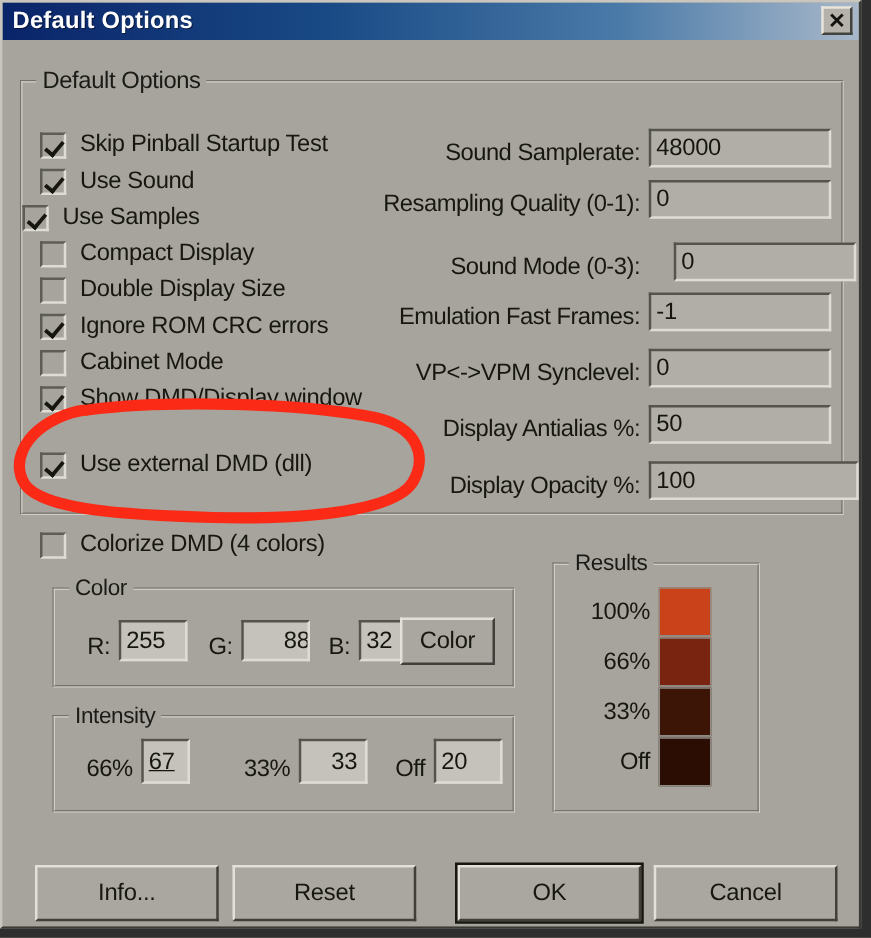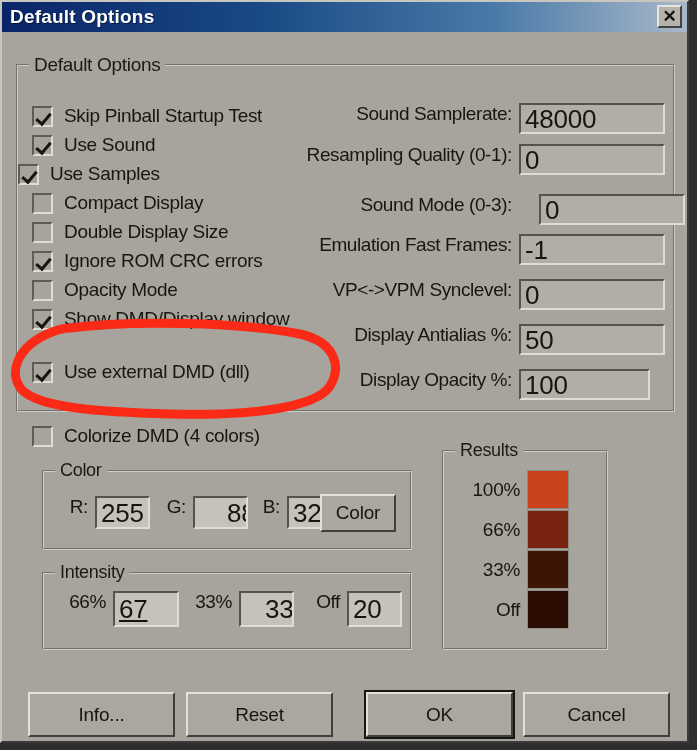--- a/index.html
+++ b/index.html
@@ -114,36 +114,36 @@
     transform: rotate(40deg);
   }
   .chk-label {
     margin-left: 11px;
     font-size: 19px;
     color: #17170f;
     letter-spacing: -.3px;
   }
 
   
-  .fld-row { position: absolute; display: flex; align-items: flex-start; }
+  .fld-row { position: absolute; display: flex; align-items: flex-end; }
   .fld-label {
     font-size: 19px;
     color: #17170f;
     text-align: right;
     white-space: nowrap;
     letter-spacing: -.4px;
     margin-right: 7px;
   }
   .textbox {
     background: #b0aea6;
     border-left: 2px solid #55534e;
     border-top: 2px solid #55534e;
     border-right: 2px solid #dedcd4;
     border-bottom: 2px solid #dedcd4;
-    font-size: 26px;
+    font-size: 19px;
     color: #16160f;
     padding: 1px 3px 0 4px;
     display: flex;
     align-items: center;
     letter-spacing: -.2px;
     cursor: text;
     overflow: hidden;
   }
   .textbox.light { background: #c4c2ba; }
 
@@ -221,21 +221,21 @@
     <div class="chk-row" style="left:30px; top:218px;">
       <span class="chk-box checked"></span>
       <span class="chk-label">Ignore ROM CRC errors</span>
     </div>
     <div class="chk-row" style="left:30px; top:189px;">
       <span class="chk-box"></span>
       <span class="chk-label">Double Display Size</span>
     </div>
     <div class="chk-row" style="left:30px; top:247px;">
       <span class="chk-box"></span>
-      <span class="chk-label">Opacity Mode</span>
+      <span class="chk-label">Cabinet Mode</span>
     </div>
     <div class="chk-row" style="left:30px; top:276px;">
       <span class="chk-box checked"></span>
       <span class="chk-label">Show DMD/Display window</span>
     </div>
     <div class="chk-row" style="left:30px; top:305px;margin-top:24px;">
       <span class="chk-box checked"></span>
       <span class="chk-label">Use external DMD (dll)</span>
     </div>
 
@@ -258,21 +258,21 @@
     <div class="fld-row" style="left:282px; top:247px;">
       <span class="fld-label" style="width:228px;">VP&lt;-&gt;VPM Synclevel:</span>
       <span class="textbox" style="width:146px; height:31px;">0</span>
     </div>
     <div class="fld-row" style="left:282px; top:292px;">
       <span class="fld-label" style="width:228px;">Display Antialias %:</span>
       <span class="textbox" style="width:146px; height:31px;">50</span>
     </div>
     <div class="fld-row" style="left:282px; top:337px;">
       <span class="fld-label" style="width:228px;">Display Opacity %:</span>
-      <span class="textbox" style="width:131px; height:31px;">100</span>
+      <span class="textbox" style="width:168px; height:31px;">100</span>
     </div>
 
     <div class="chk-row" style="left:30px; top:393px;">
       <span class="chk-box"></span>
       <span class="chk-label">Colorize DMD (4 colors)</span>
     </div>
 
     <div class="groupbox" style="left:40px; top:438px; width:370px; height:80px;">
       <span class="gb-inner"></span>
       <span class="gb-legend small">Color</span>
@@ -290,21 +290,21 @@
       <span class="textbox light" style="width:55px; height:33px;">32</span>
     </div>
     <div class="btn" style="position:absolute; left:318px; top:462px; width:76px; height:38px;">Color</div>
 
     <div class="groupbox" style="left:40px; top:540px; width:370px; height:78px;">
       <span class="gb-inner"></span>
       <span class="gb-legend small">Intensity</span>
     </div>
     <div class="fld-row" style="left:52px; top:559px;">
       <span class="fld-label" style="width:52px;">66%</span>
-      <span class="textbox light" style="width:66px; height:36px;text-decoration:underline;">67</span>
+      <span class="textbox light" style="width:39px; height:36px;text-decoration:underline;">67</span>
     </div>
     <div class="fld-row" style="left:180px; top:559px;">
       <span class="fld-label" style="width:50px;">33%</span>
       <span class="textbox light" style="width:55px; height:36px;padding-left:24px;">33</span>
     </div>
     <div class="fld-row" style="left:302px; top:559px;">
       <span class="fld-label" style="width:36px;">Off</span>
       <span class="textbox light" style="width:55px; height:36px;">20</span>
     </div>
 

